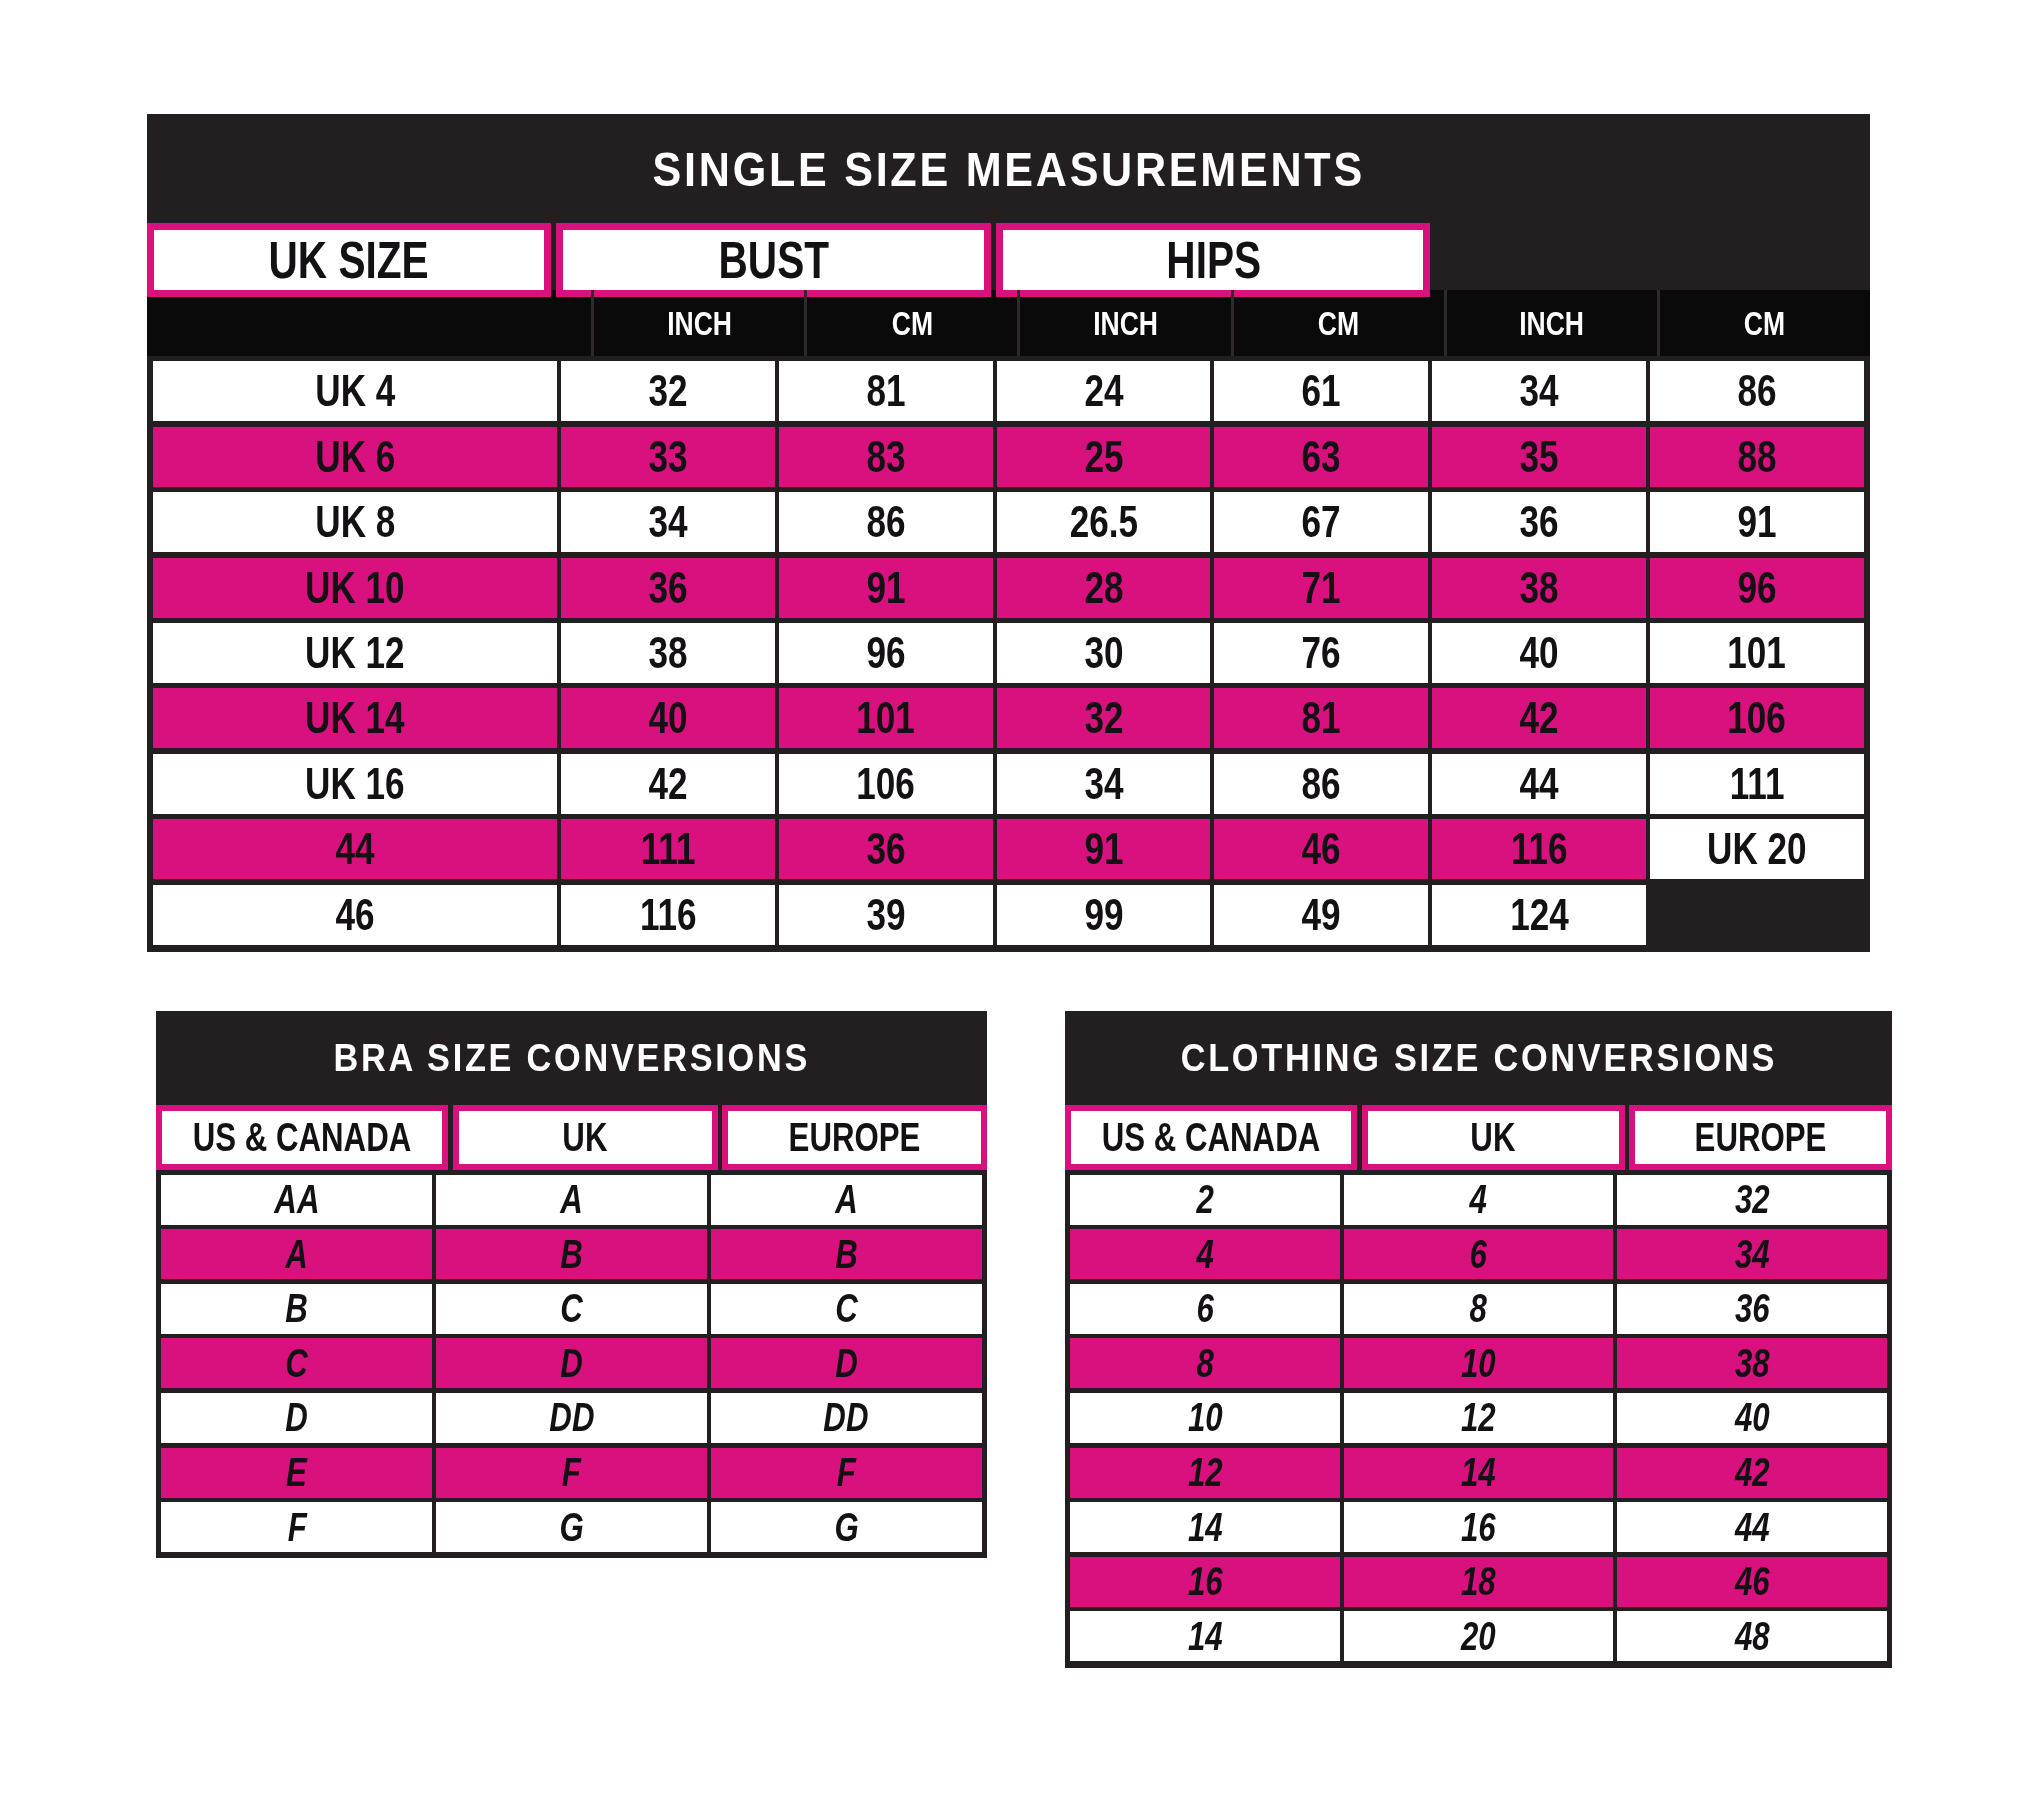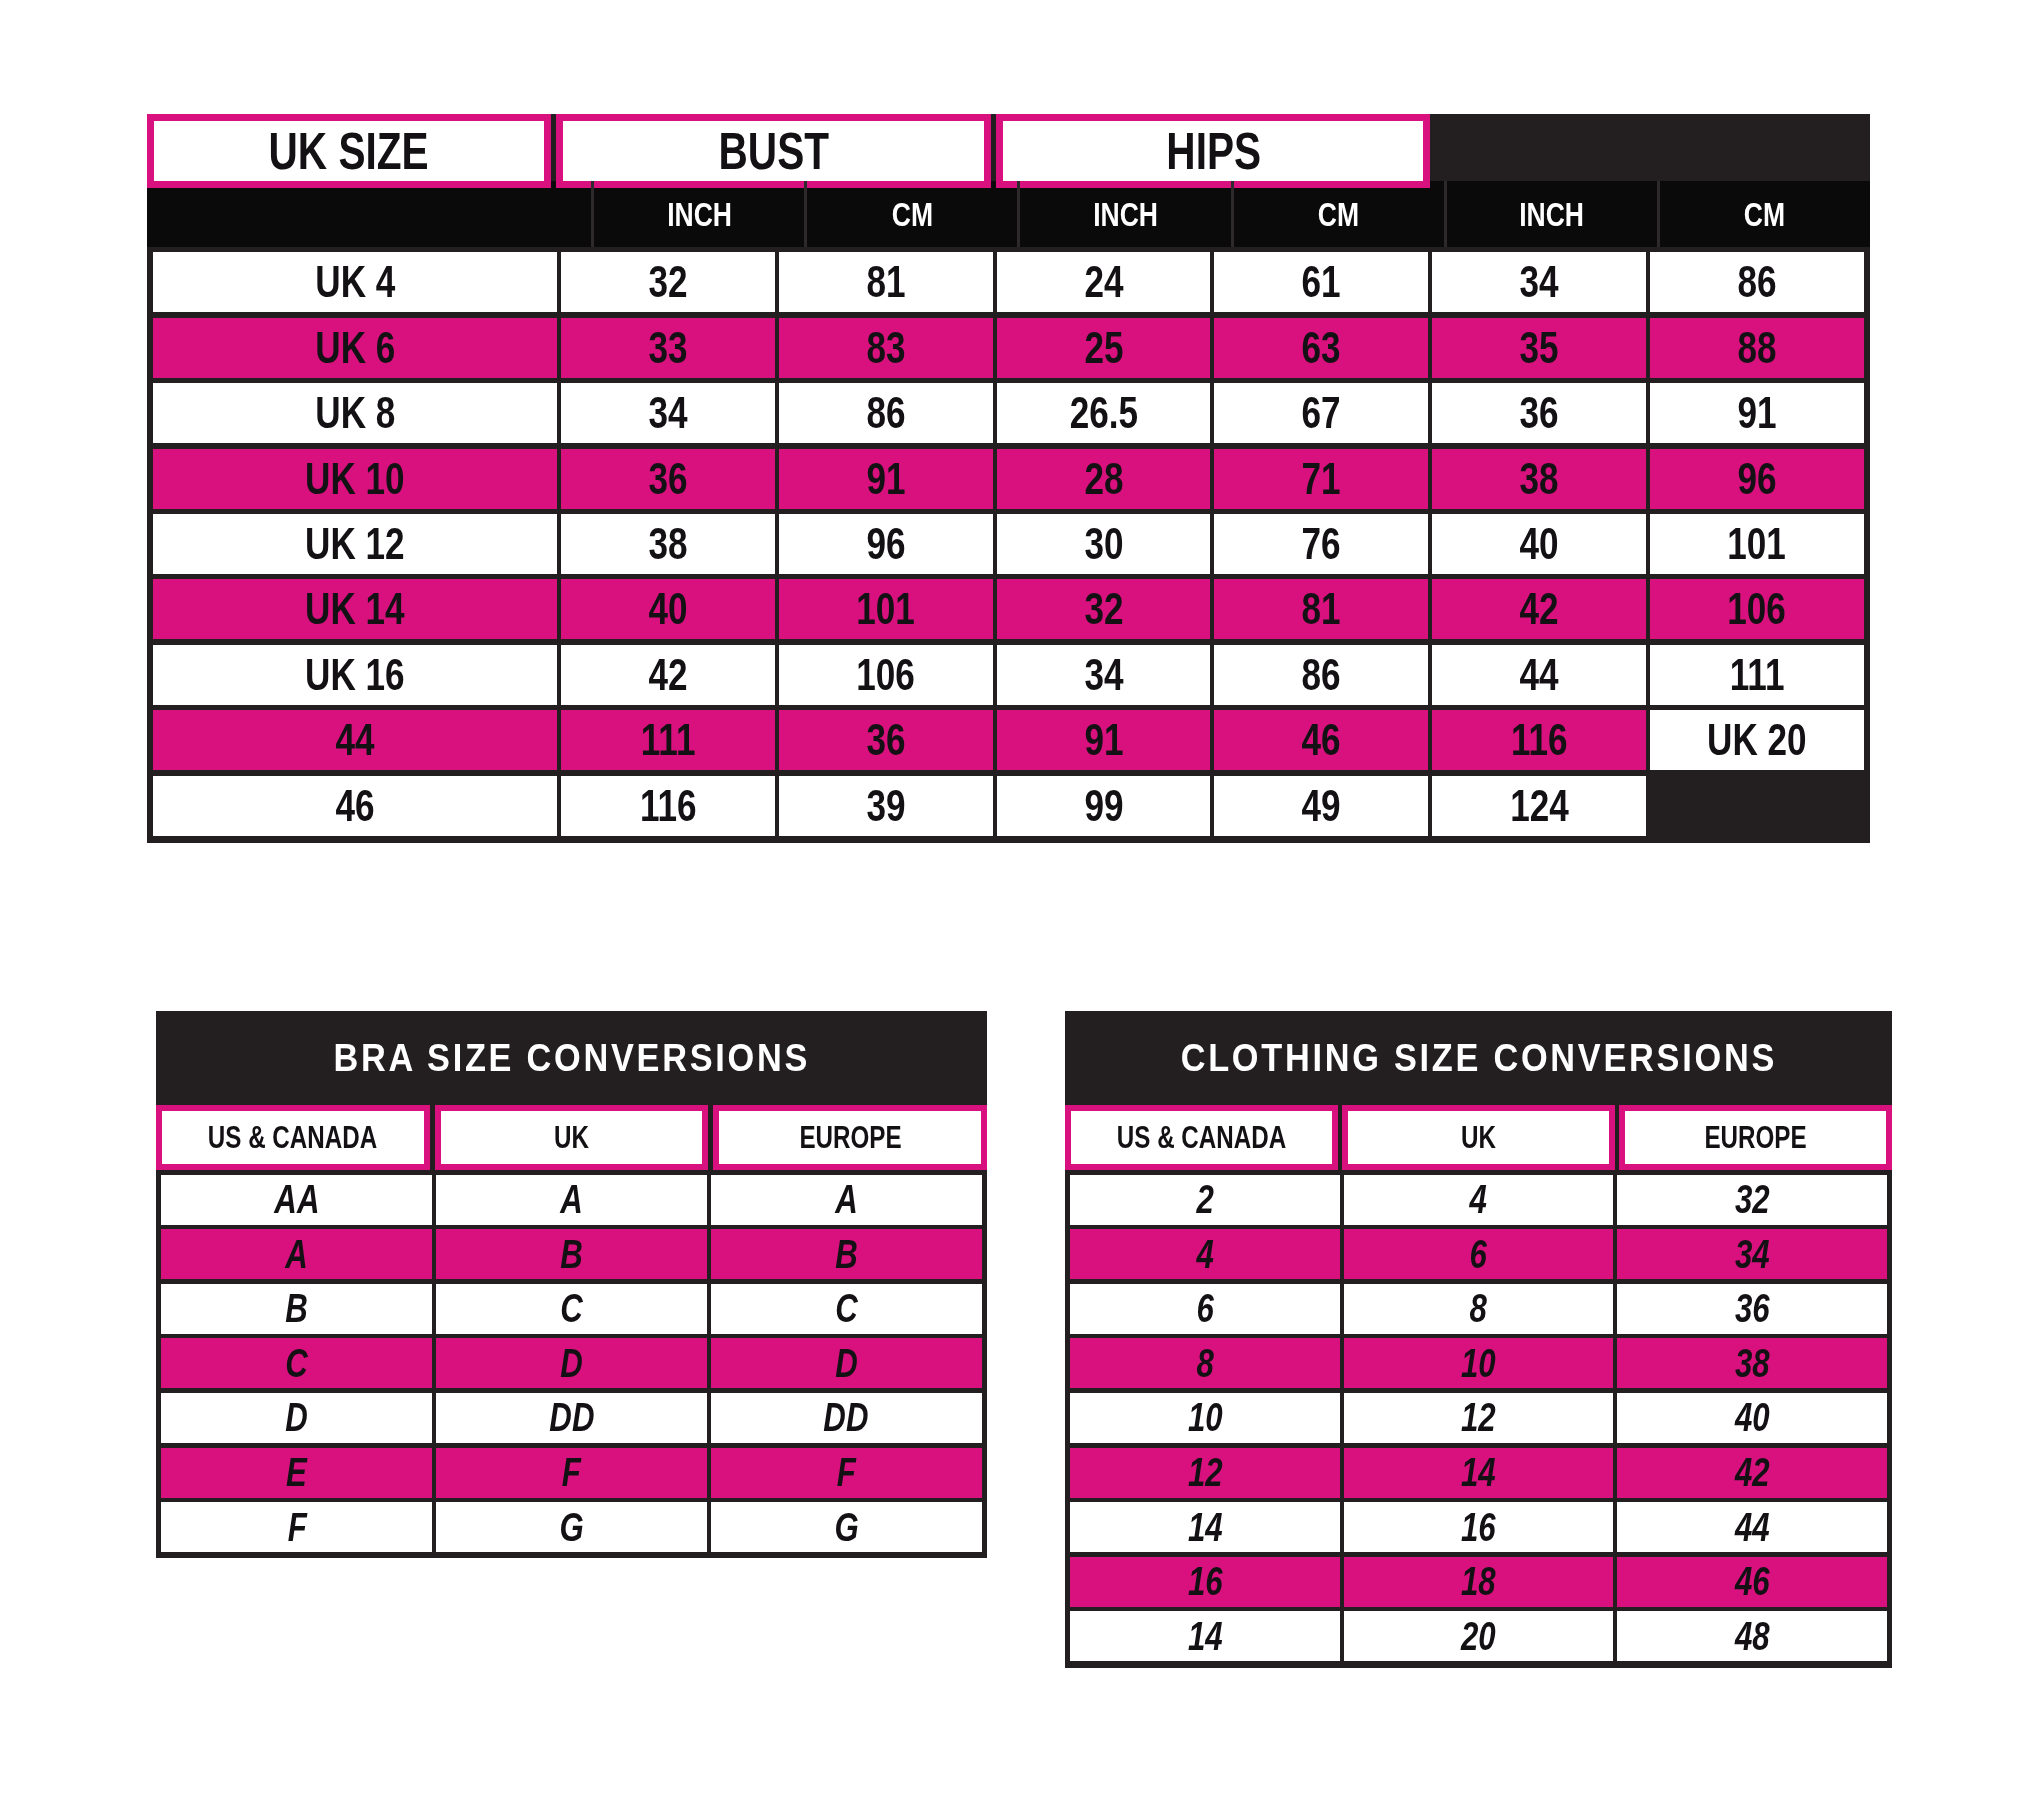--- a/index.html
+++ b/index.html
@@ -51,30 +51,33 @@
 
   
   .bottom{position:absolute;left:156px;top:1011px;display:flex;gap:78px;}
   .conv{width:831px;}
   .conv.narrow{width:827px;}
   .banner.small{height:94px;font-size:39px;}
   .hdr-row3{
     display:grid;grid-template-columns:repeat(3,1fr);
     column-gap:4.6px;background:#231f20;height:65px;
   }
-  .hdr-cell.small{border-width:6.2px;font-size:31px;}
+  .hdr-cell.small{border-width:6.2px;font-size:40px;}
   .grid.three{grid-template-columns:repeat(3,1fr);grid-auto-rows:50px;gap:4.6px 3.9px;padding:4.6px 5.4px 6.2px 5.4px;font-style:italic;}
   .grid.three .c{font-size:40px;}
 </style>
 </head>
 <body>
 
 <div class="page">
 
   <div class="main-table">
+    <div class="banner big">
+      <span class="title-t">SINGLE SIZE MEASUREMENTS</span>
+    </div>
 
     <div class="hdr-row">
       <div class="hdr-cell">
           <span class="t">UK SIZE</span>
         </div>
       <div class="hdr-cell">
           <span class="t">BUST</span>
         </div>
       <div class="hdr-cell">
           <span class="t">HIPS</span>

